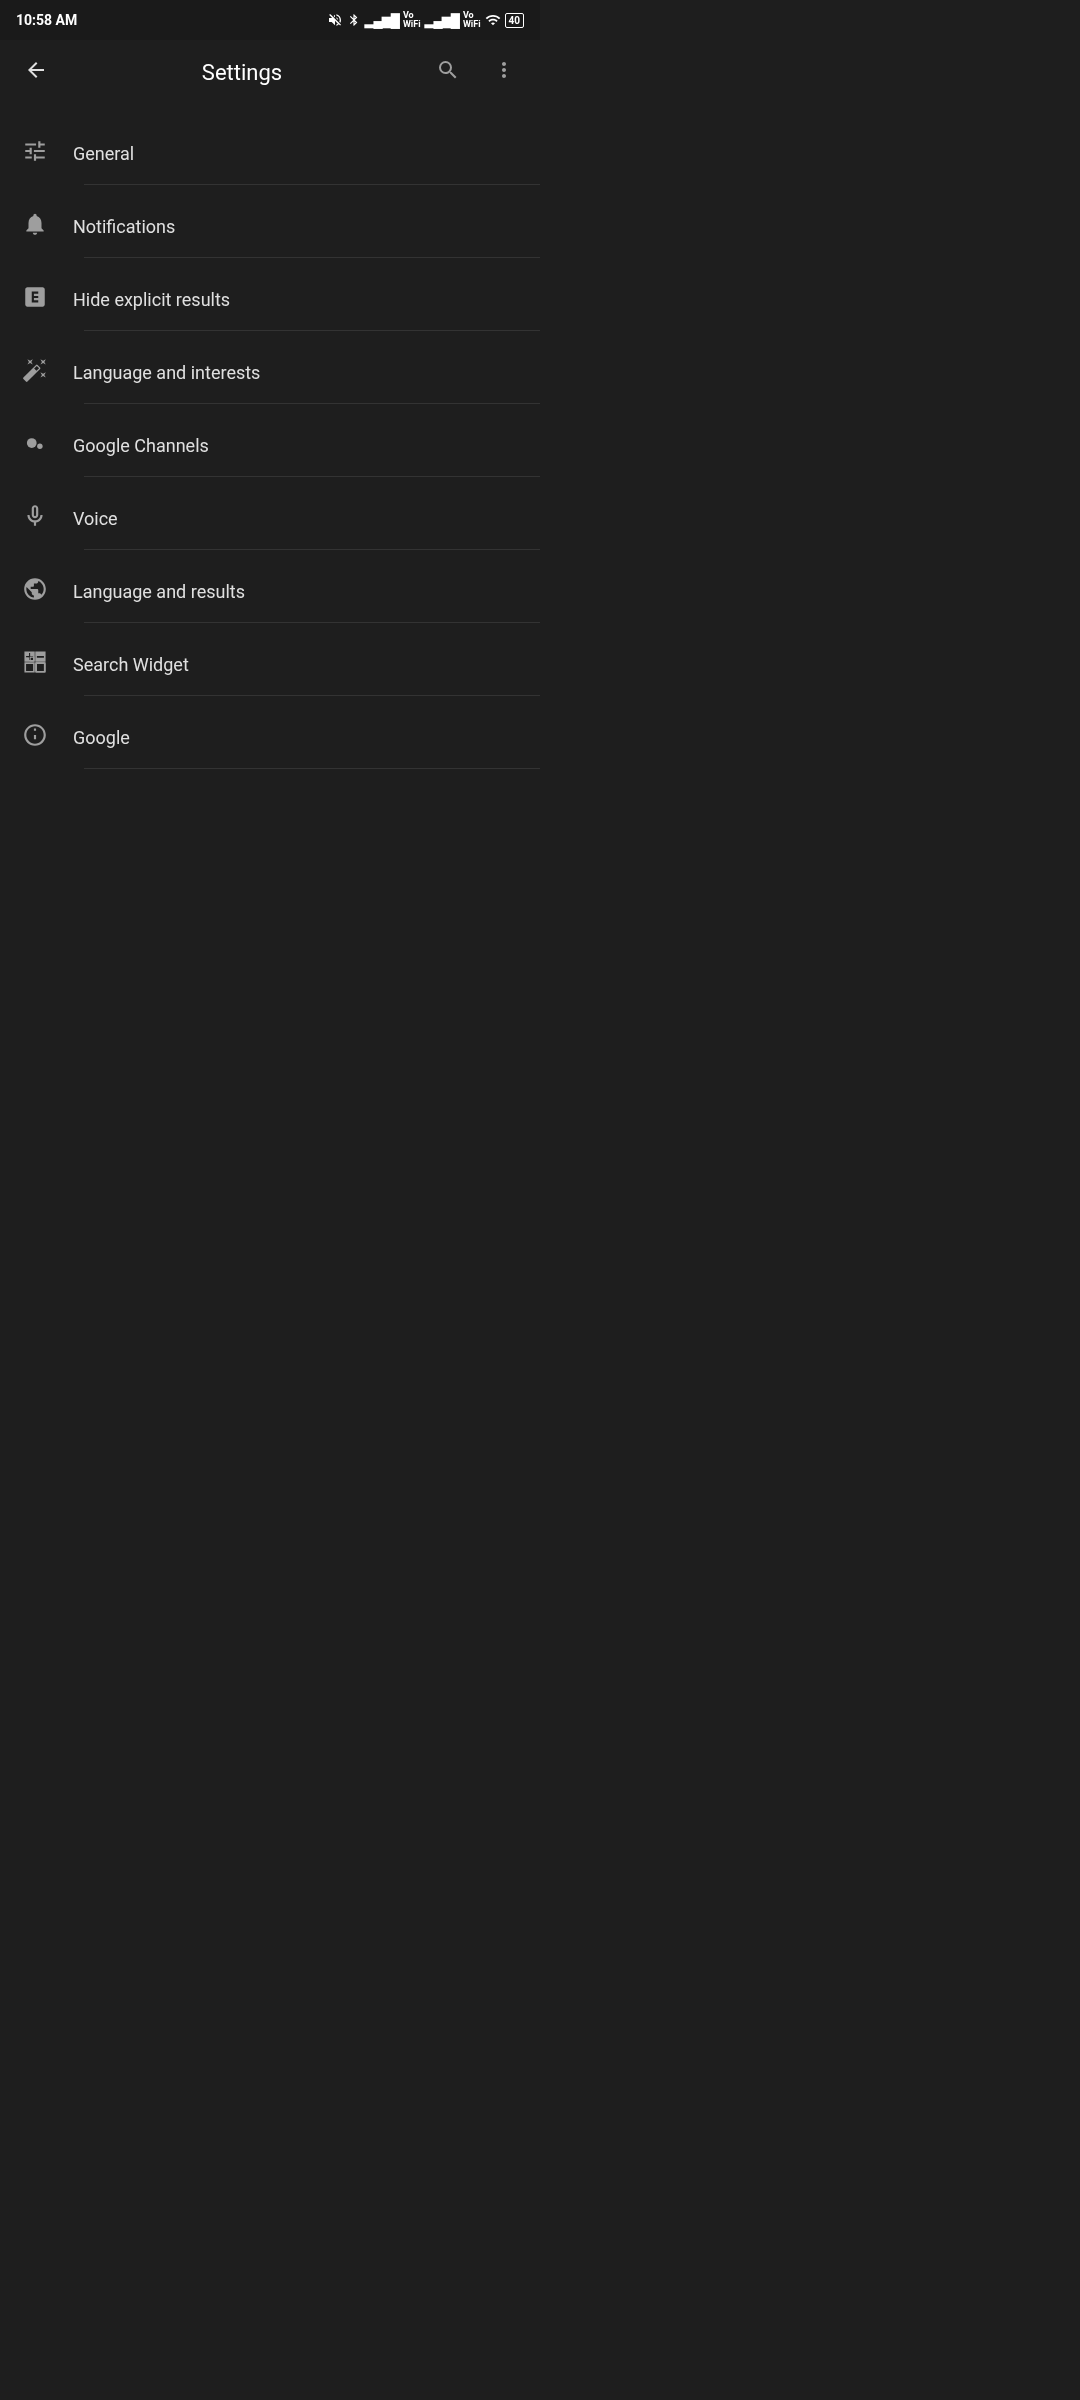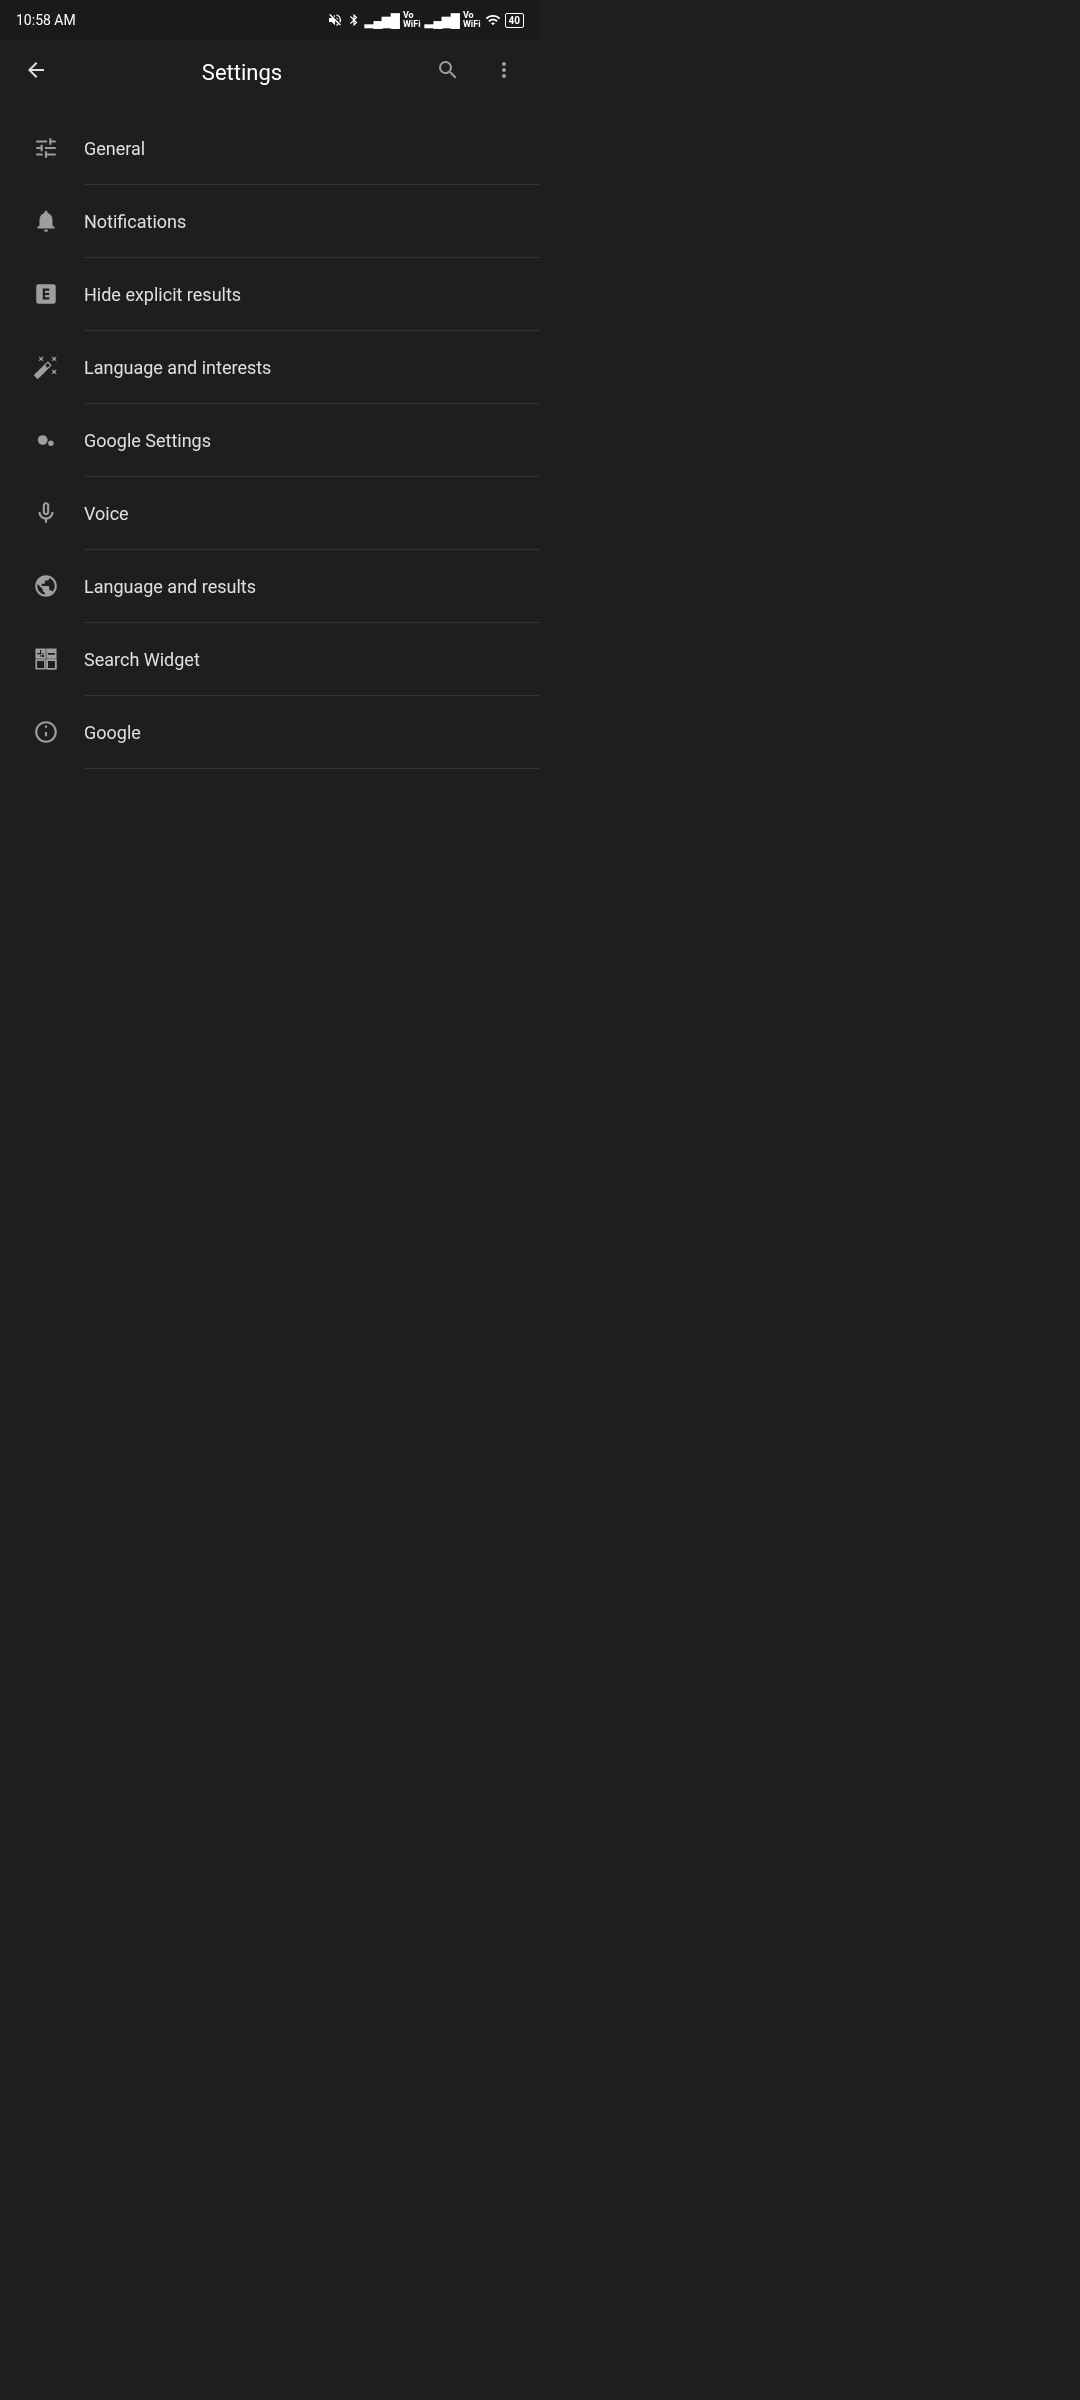--- a/index.html
+++ b/index.html
@@ -17,21 +17,21 @@
       background-color: #1a1a1a;
       height: 40px;
       display: flex;
       align-items: center;
       justify-content: space-between;
       padding: 0 16px;
     }
 
     .status-time {
       font-size: 14px;
-      font-weight: 400;
+      font-weight: 700;
       color: #ffffff;
     }
 
     .status-icons {
       display: flex;
       align-items: center;
       gap: 4px;
       color: #ffffff;
       font-size: 12px;
     }
@@ -68,22 +68,22 @@
       cursor: pointer;
       padding: 8px;
     }
 
     .settings-list {
       padding-top: 8px;
     }
 
     .settings-item {
       display: flex;
-      align-items: center;
-      padding: 20px 24px;
+      align-items: flex-end;
+      padding: 20px 13px;
       cursor: pointer;
       min-height: 72px;
     }
 
     .item-icon {
       width: 44px;
       min-width: 44px;
       display: flex;
       align-items: center;
       justify-content: center;
@@ -206,21 +206,21 @@
   <div class="divider"></div>
 
   <div class="settings-item">
     <div class="item-icon">
 
       <svg class="icon-svg" viewBox="0 0 24 24">
         <circle cx="9" cy="12" r="4.5" fill="#9e9e9e"></circle>
         <circle cx="16.5" cy="15" r="2.5" fill="#9e9e9e"></circle>
       </svg>
     </div>
-    <span class="item-label">Google Settings</span>
+    <span class="item-label">Google Channels</span>
   </div>
   <div class="divider"></div>
 
   <div class="settings-item">
     <div class="item-icon">
       <svg class="icon-svg" viewBox="0 0 24 24">
         <path d="M12 14c1.66 0 3-1.34 3-3V5c0-1.66-1.34-3-3-3S9 3.34 9 5v6c0 1.66 1.34 3 3 3zm-1-9c0-.55.45-1 1-1s1 .45 1 1v6c0 .55-.45 1-1 1s-1-.45-1-1V5zm6 6c0 2.76-2.24 5-5 5s-5-2.24-5-5H5c0 3.53 2.61 6.43 6 6.92V21h2v-3.08c3.39-.49 6-3.39 6-6.92h-2z"></path>
       </svg>
     </div>
     <span class="item-label">Voice</span>

